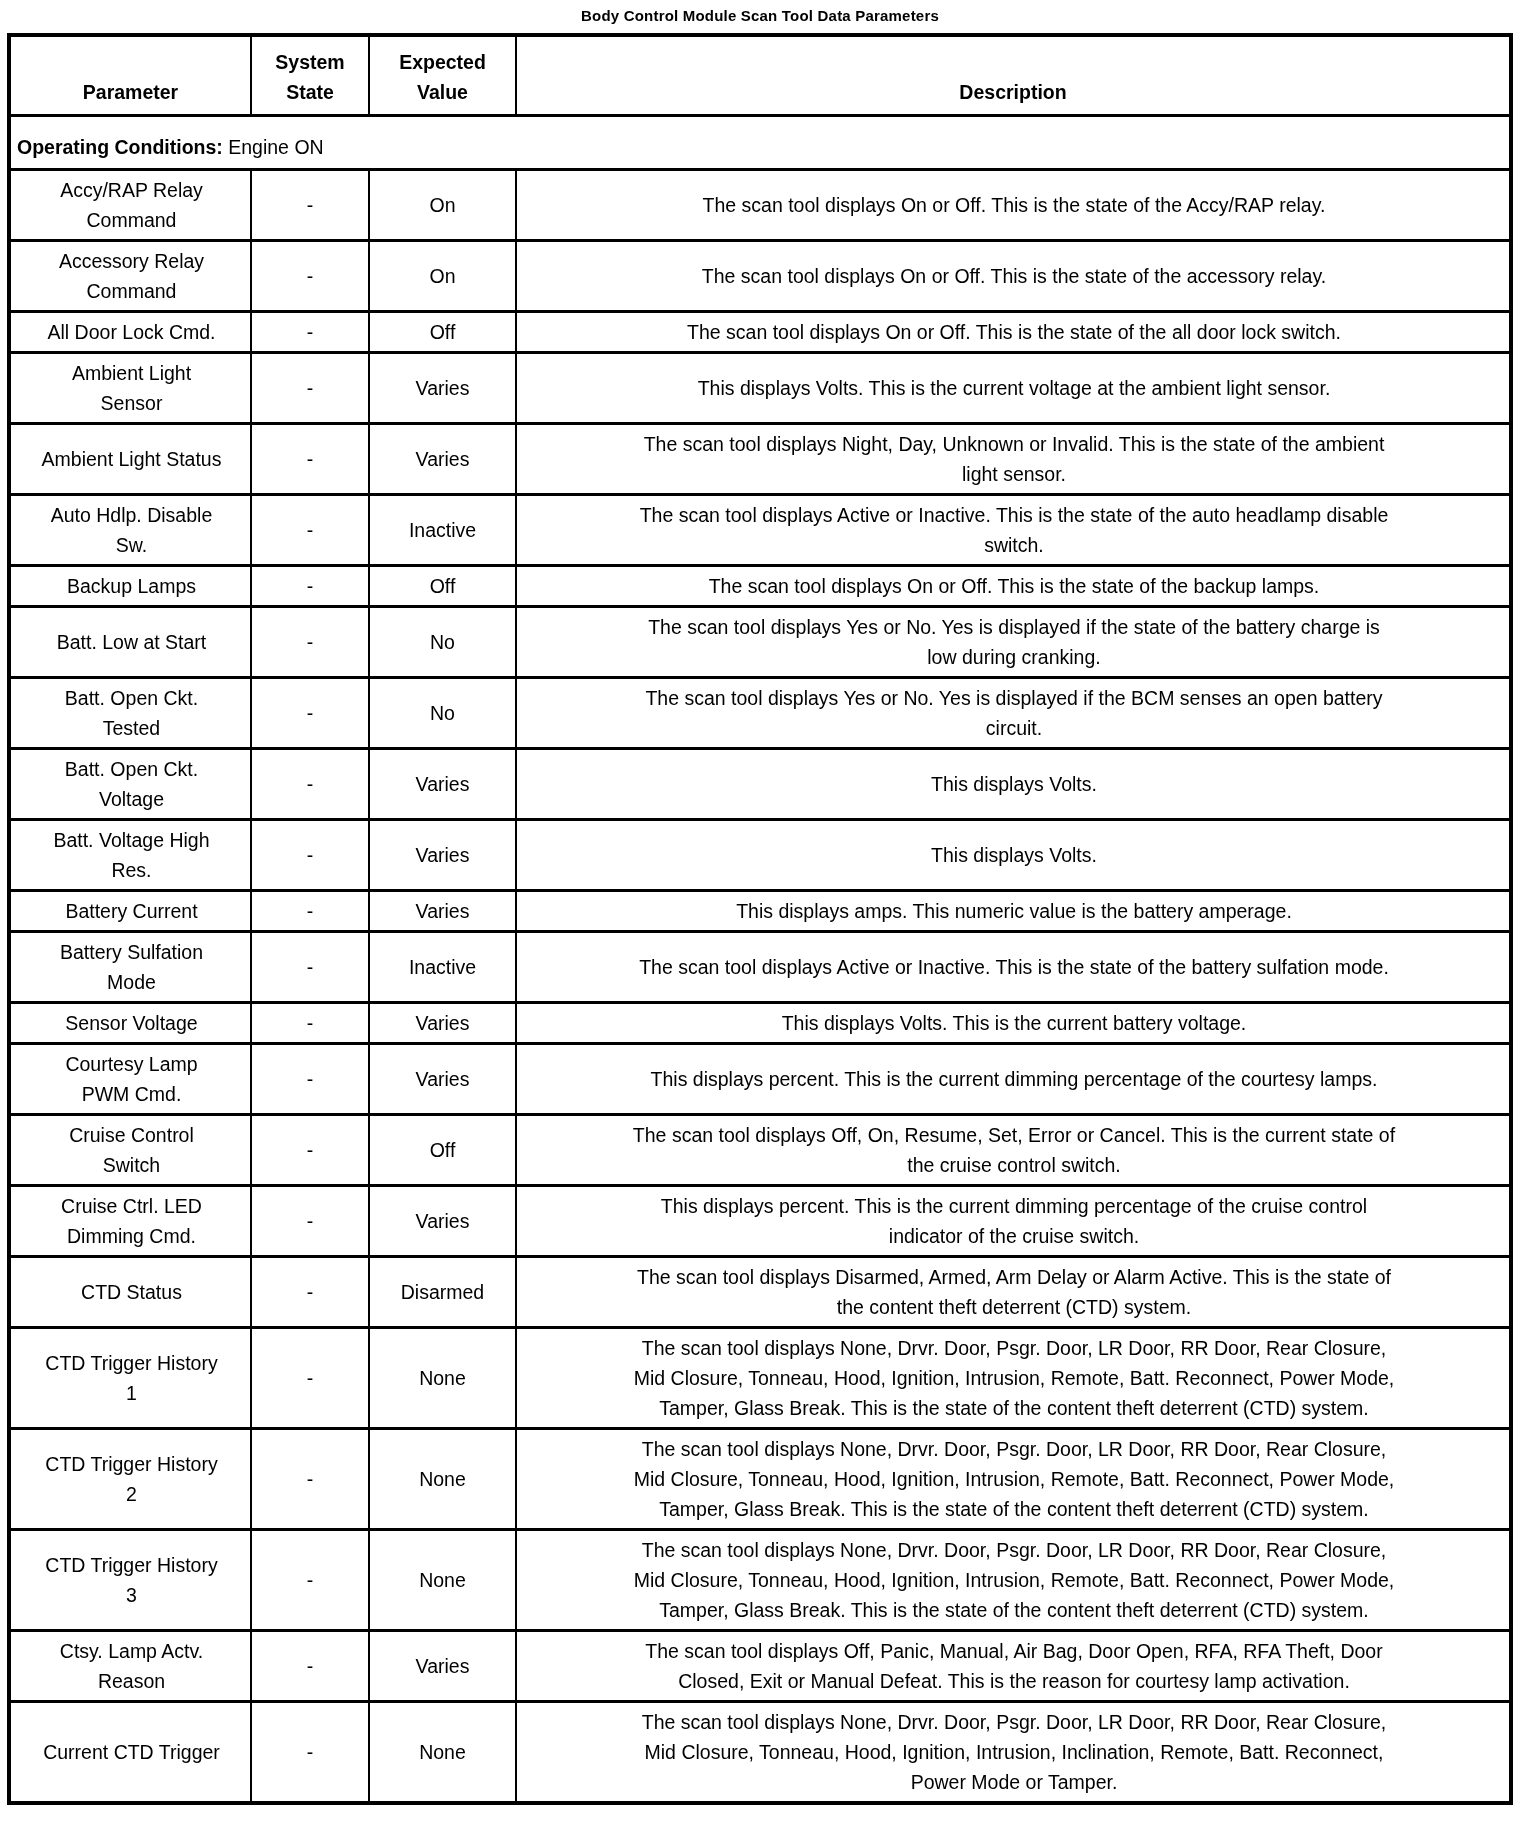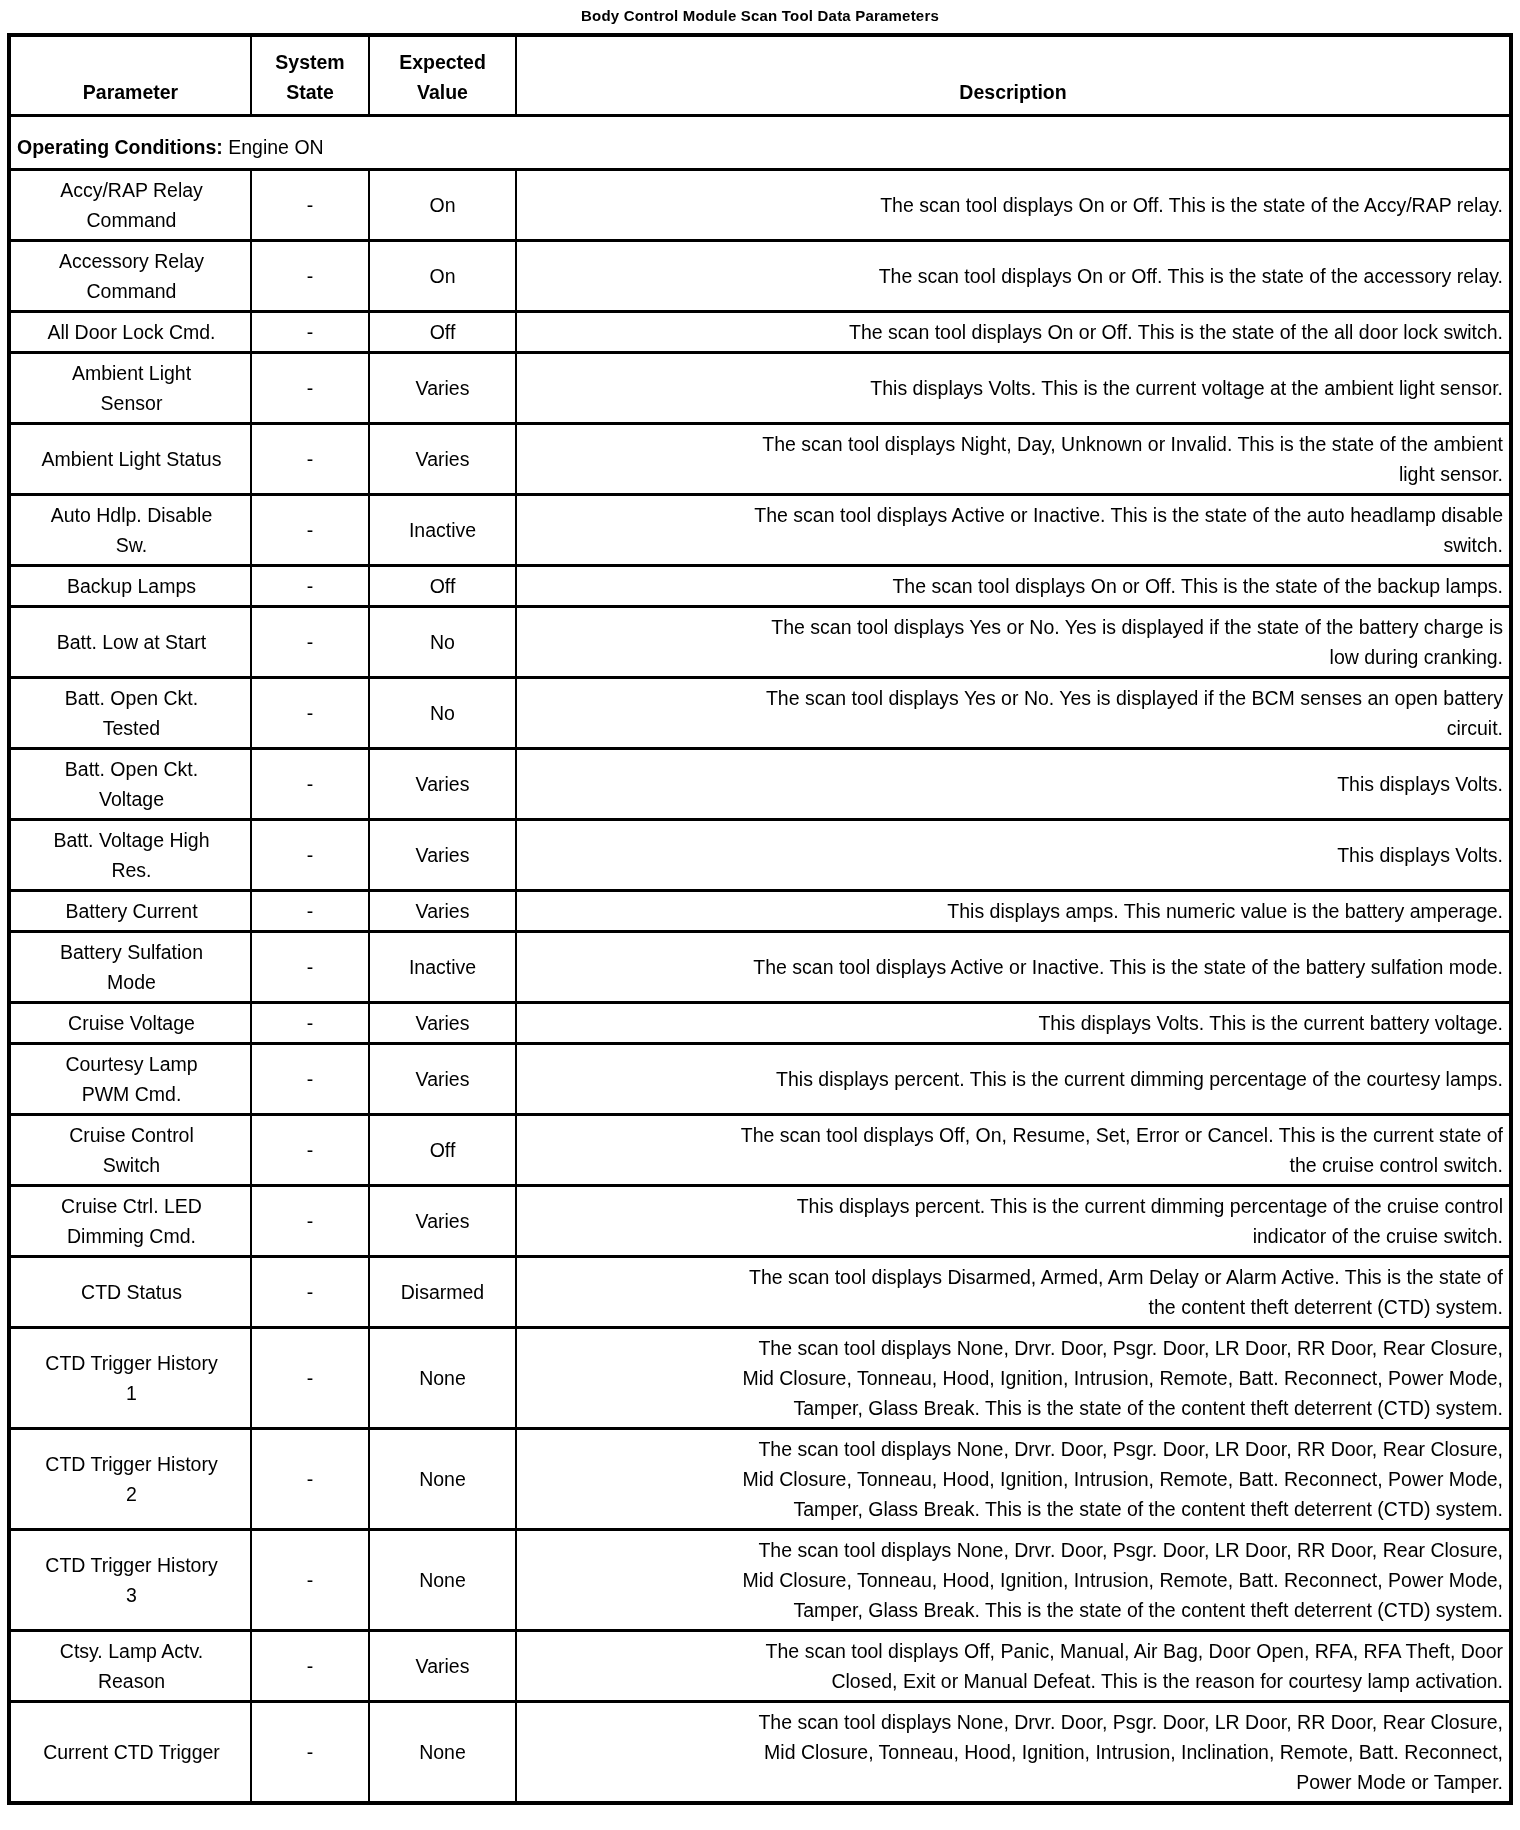--- a/index.html
+++ b/index.html
@@ -55,21 +55,21 @@
   }
   td.state {
     text-align: center;
     padding: 4px 2px;
   }
   td.value {
     text-align: center;
     padding: 4px 2px;
   }
   td.desc {
-    text-align: right;
+    text-align: center;
     padding: 4px 6px 4px 8px;
     white-space: pre-line;
     margin-left: 10px;
   }
   tr.opcond td {
     text-align: left;
     padding: 15px 6px 6px 6px;
     white-space: normal;
   }
   tr.opcond .op-label { font-weight: bold; }
@@ -198,21 +198,21 @@
 
   <tr>
     <td class="param">Battery Sulfation
 Mode</td>
     <td class="state">-</td>
     <td class="value">Inactive</td>
     <td class="desc">The scan tool displays Active or Inactive. This is the state of the battery sulfation mode.</td>
   </tr>
 
   <tr>
-    <td class="param">Cruise Voltage</td>
+    <td class="param">Sensor Voltage</td>
     <td class="state">-</td>
     <td class="value">Varies</td>
     <td class="desc">This displays Volts. This is the current battery voltage.</td>
   </tr>
 
   <tr>
     <td class="param">Courtesy Lamp
 PWM Cmd.</td>
     <td class="state">-</td>
     <td class="value">Varies</td>

